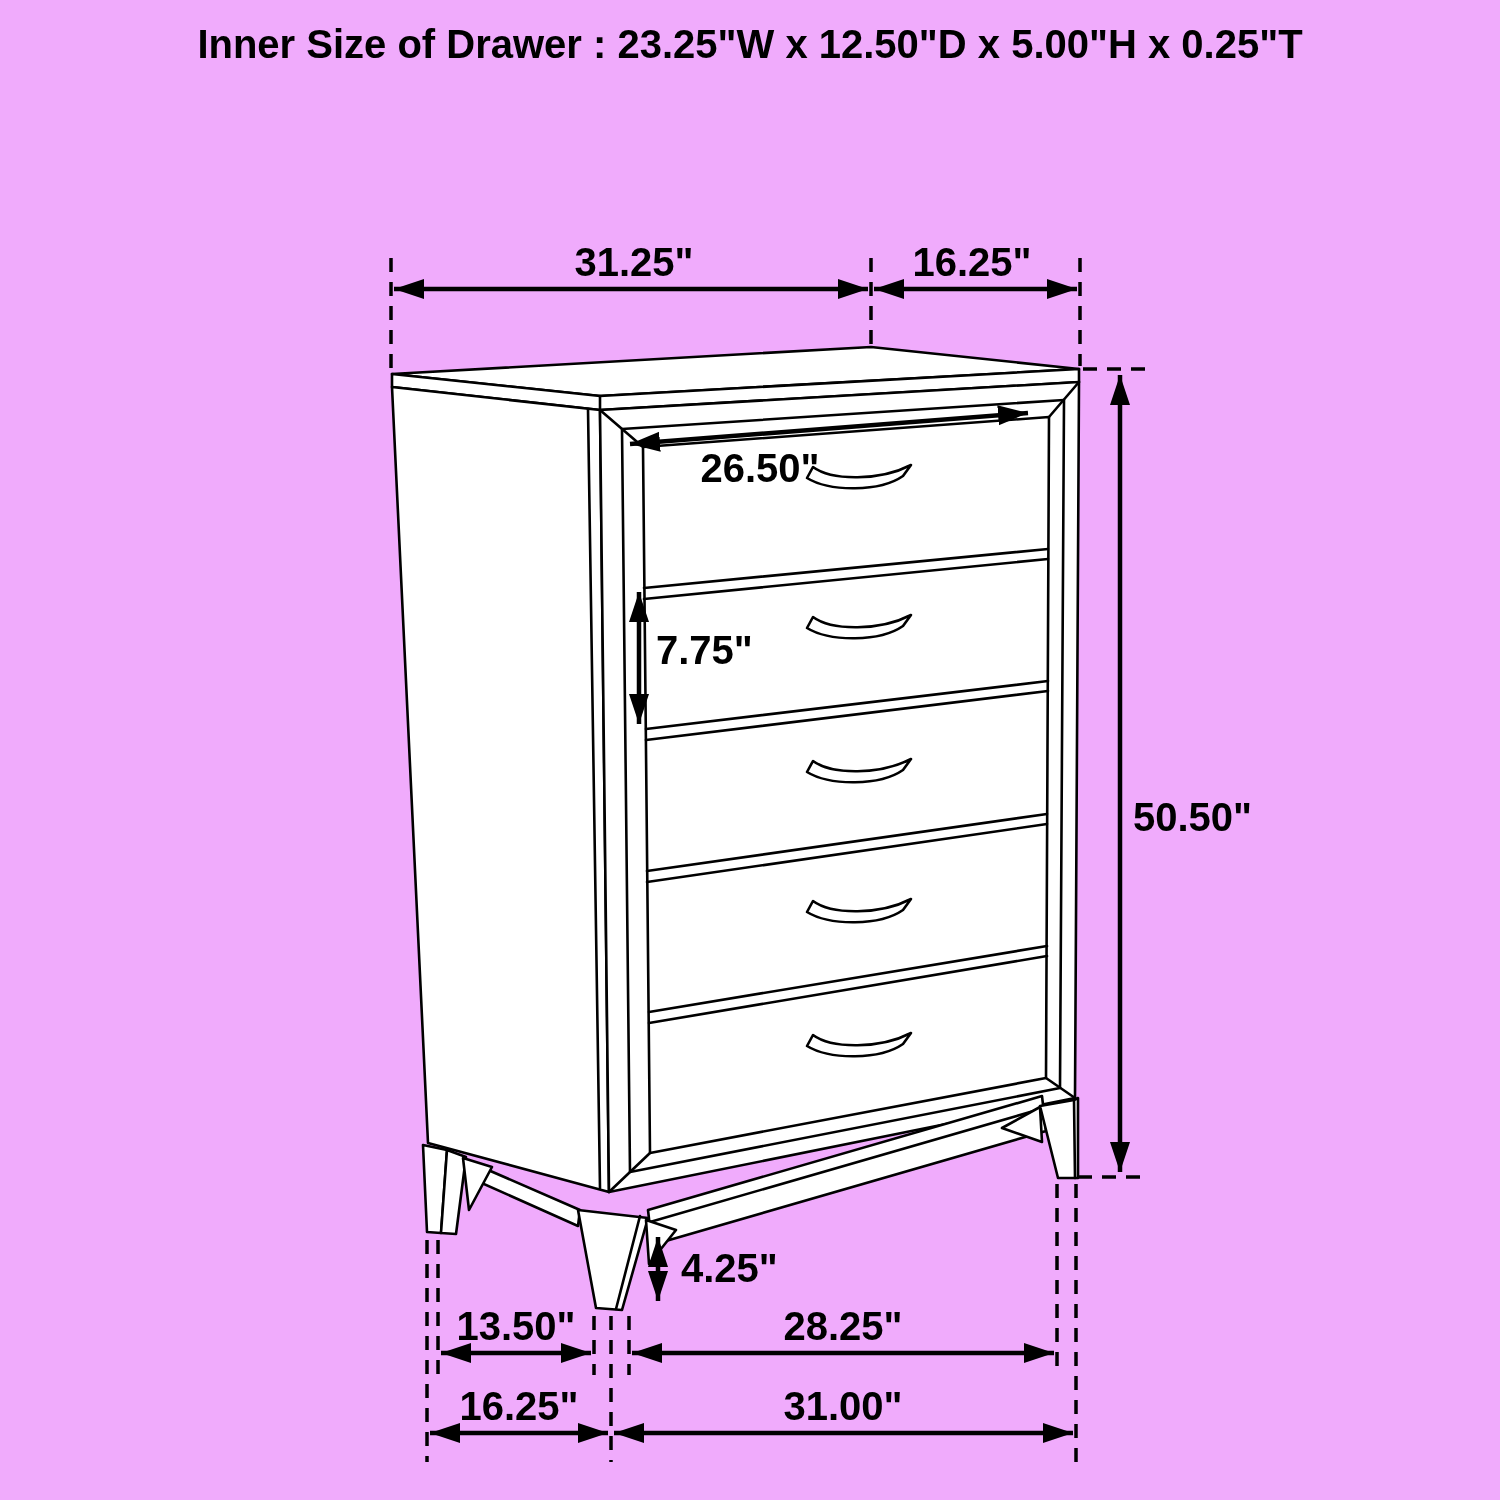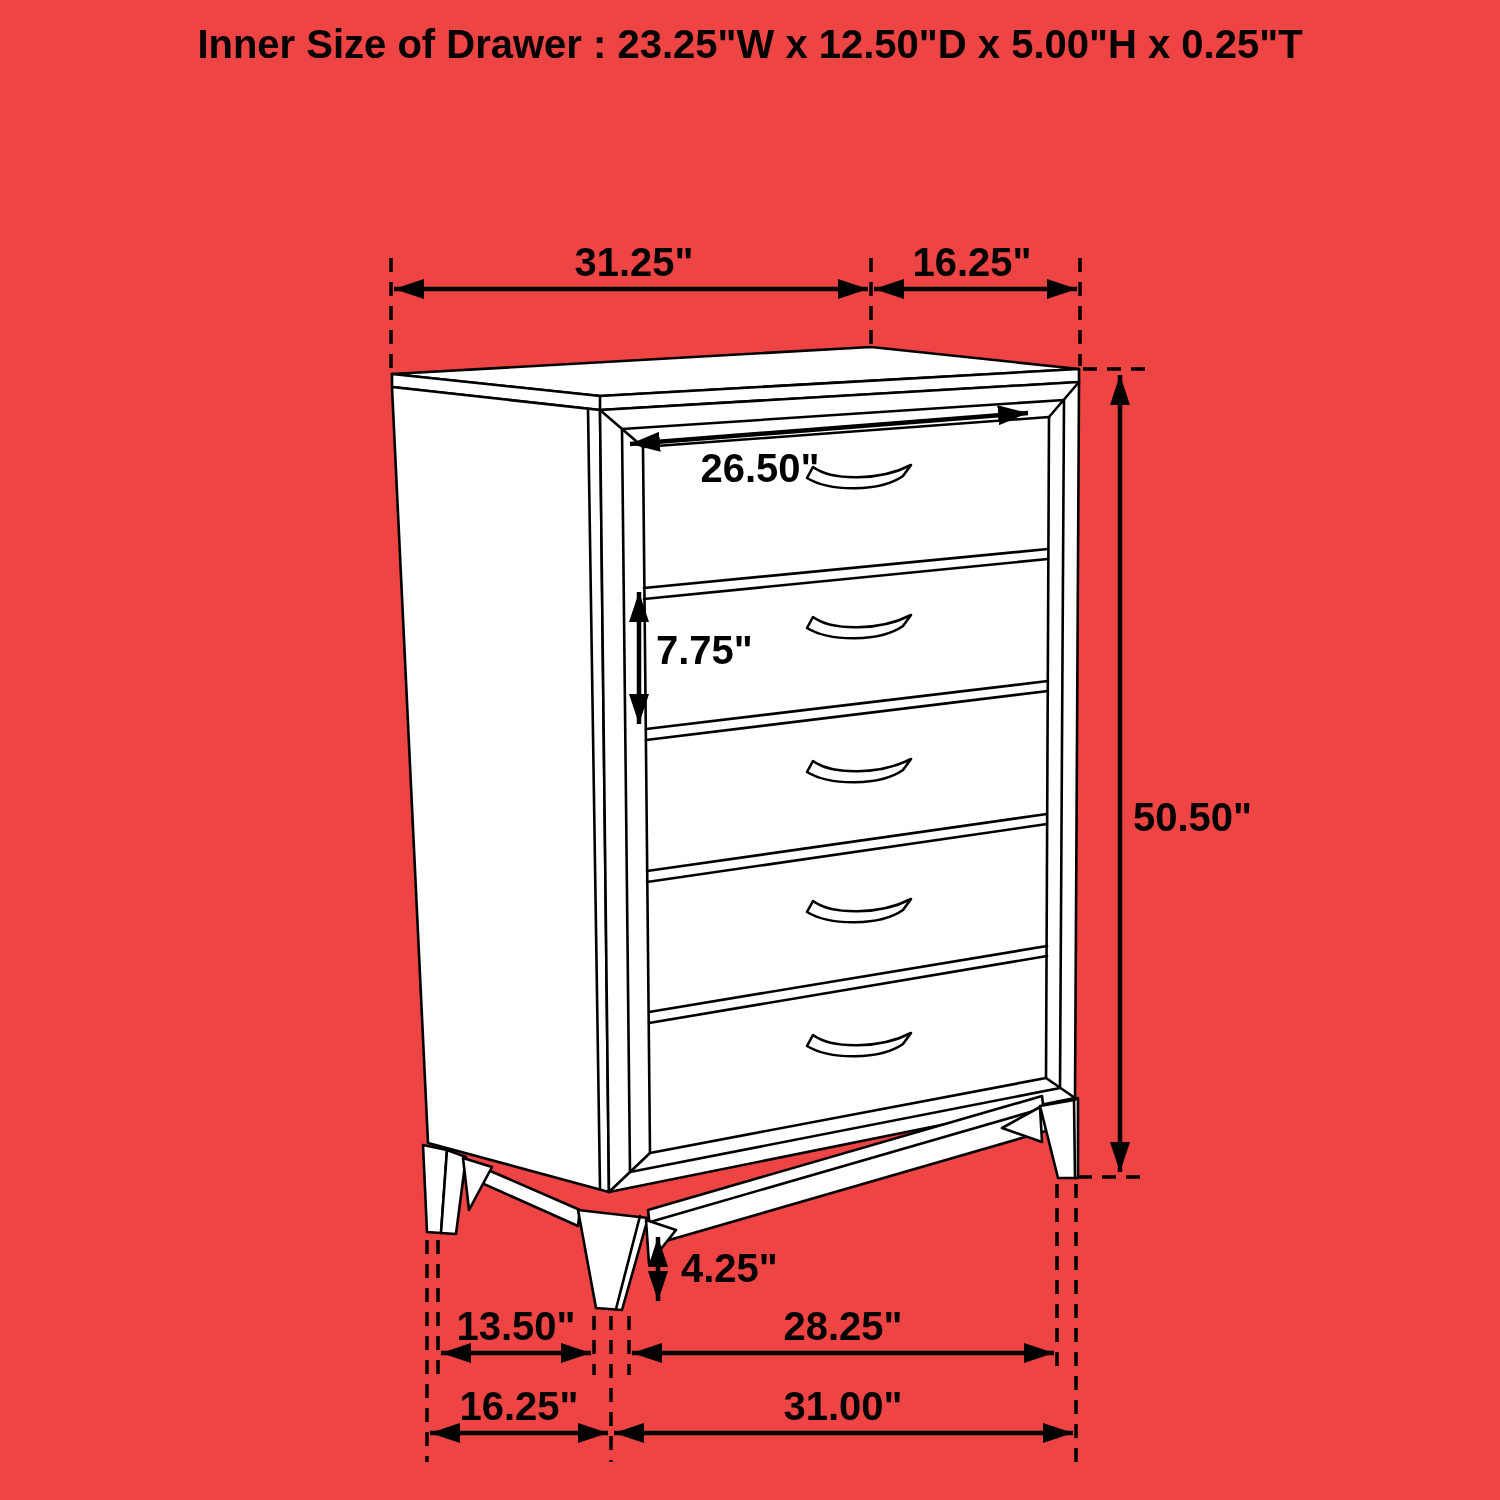--- a/index.html
+++ b/index.html
@@ -4,21 +4,21 @@
 <style>
   html, body {
     margin: 0;
     padding: 0;
     background: #ffffff;
   }
   .page {
     position: relative;
     width: 1500px;
     height: 1500px;
-    background: #ef4444;
+    background: #f0abfc;
     font-family: "Liberation Sans", sans-serif;
   }
   svg { display: block; }
   .struct {
     stroke: #000000;
     stroke-width: 2.6;
     fill: none;
     stroke-linejoin: round;
     stroke-linecap: round;
   }

